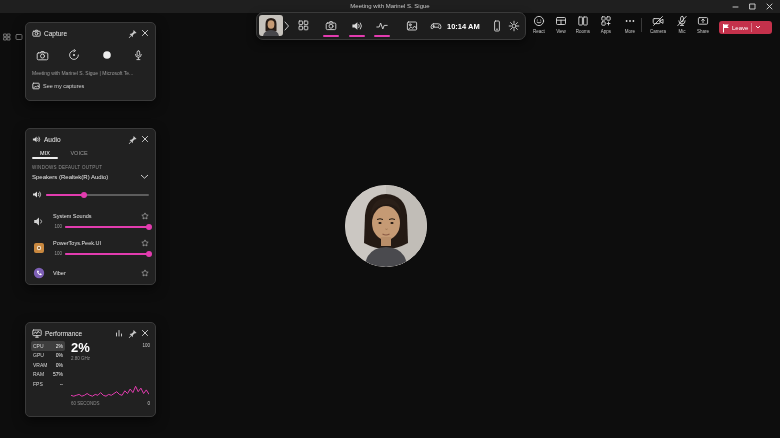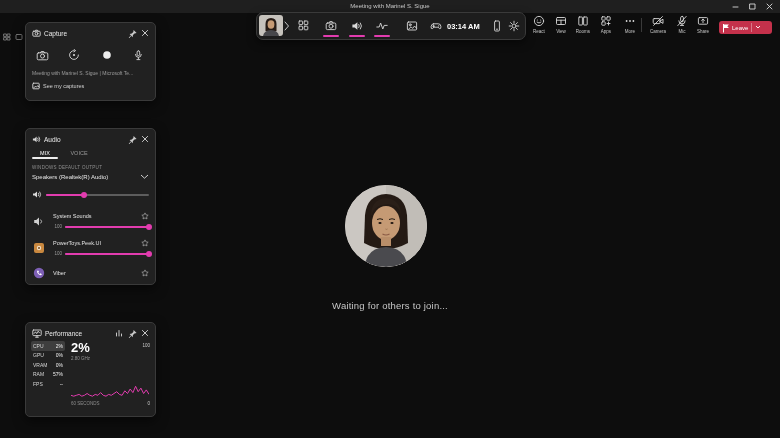--- a/index.html
+++ b/index.html
@@ -147,21 +147,20 @@
         <path d="M44 34.5q3-1.5 6 0" stroke="#241a12" stroke-width="1" fill="none"></path>
         <path d="M40.5 44q1 .8 2 0" stroke="#9c7350" stroke-width="1" fill="none"></path>
         <path d="M37.5 49q3.5 2 7 0" stroke="#8a5a44" stroke-width="1.2" fill="none"></path>
         <rect x="36" y="52" width="10" height="9" fill="#b98e69"></rect>
         <path d="M20 82 Q21 63 41 62 Q61 63 62 82 Z" fill="#4a4a4e"></path>
         <path d="M20 30 Q21 52 27 58 L27 30 Z" fill="#241a14"></path>
         <path d="M62 30 Q61 52 55 58 L55 30 Z" fill="#241a14"></path>
       </g>
     </svg>
   </div>
-  <div id="waiting">Waiting for others to join...</div>
 </div>
 
 <div id="gamebar">
   <div id="gb-thumb">
     <svg viewBox="0 0 24 21" width="24" height="21">
       <rect width="24" height="21" fill="#c6c2bc"></rect>
       <path d="M6.5 9 Q6.5 3 12 3 Q17.5 3 17.5 9 L17.5 16 Q12 18 6.5 16 Z" fill="#261b15"></path>
       <ellipse cx="12" cy="9.5" rx="3.4" ry="4.2" fill="#c59a74"></ellipse>
       <path d="M4 21 Q5 15.5 12 15 Q19 15.5 20 21 Z" fill="#47474b"></path>
     </svg>
@@ -207,21 +206,21 @@
       <path class="st" d="M2.4 9.4l2.6-2.6 1.6 1.6 2-2.4 1.8 2.2"></path>
     </svg>
   </div>
   <div class="gb-w" style="left:169px">
     <svg width="12" height="12">
       <path class="st" d="M3.6 3.8h4.8q2.3 0 2.5 2.7t-1.3 2.1L8 7.2H4L2.4 8.6Q.9 9.2 1.1 6.5t2.5-2.7z"></path>
       <path class="st" d="M3.6 5.3v1.8M2.7 6.2h1.8"></path>
         <circle cx="8.7" cy="5.9" r=".6" fill="#d9d9d9"></circle>
     </svg>
   </div>
-  <div id="gb-time">03:14 AM</div>
+  <div id="gb-time">10:14 AM</div>
   <div class="gb-w" style="left:230px">
     <svg width="12" height="12">
       <rect class="st" x="3.6" y="1" width="4.8" height="10" rx="1"></rect>
         <path class="st" d="M5.4 9.2h1.2"></path>
     </svg>
   </div>
   <div class="gb-w" style="left:247px">
     <svg width="12" height="12">
       <circle class="st" cx="6" cy="6" r="2"></circle>
       <path class="st" d="M6 1.2v1.6M6 9.2v1.6M1.2 6h1.6M9.2 6h1.6M2.6 2.6l1.2 1.2M8.2 8.2l1.2 1.2M9.4 2.6L8.2 3.8M3.8 8.2L2.6 9.4"></path>

